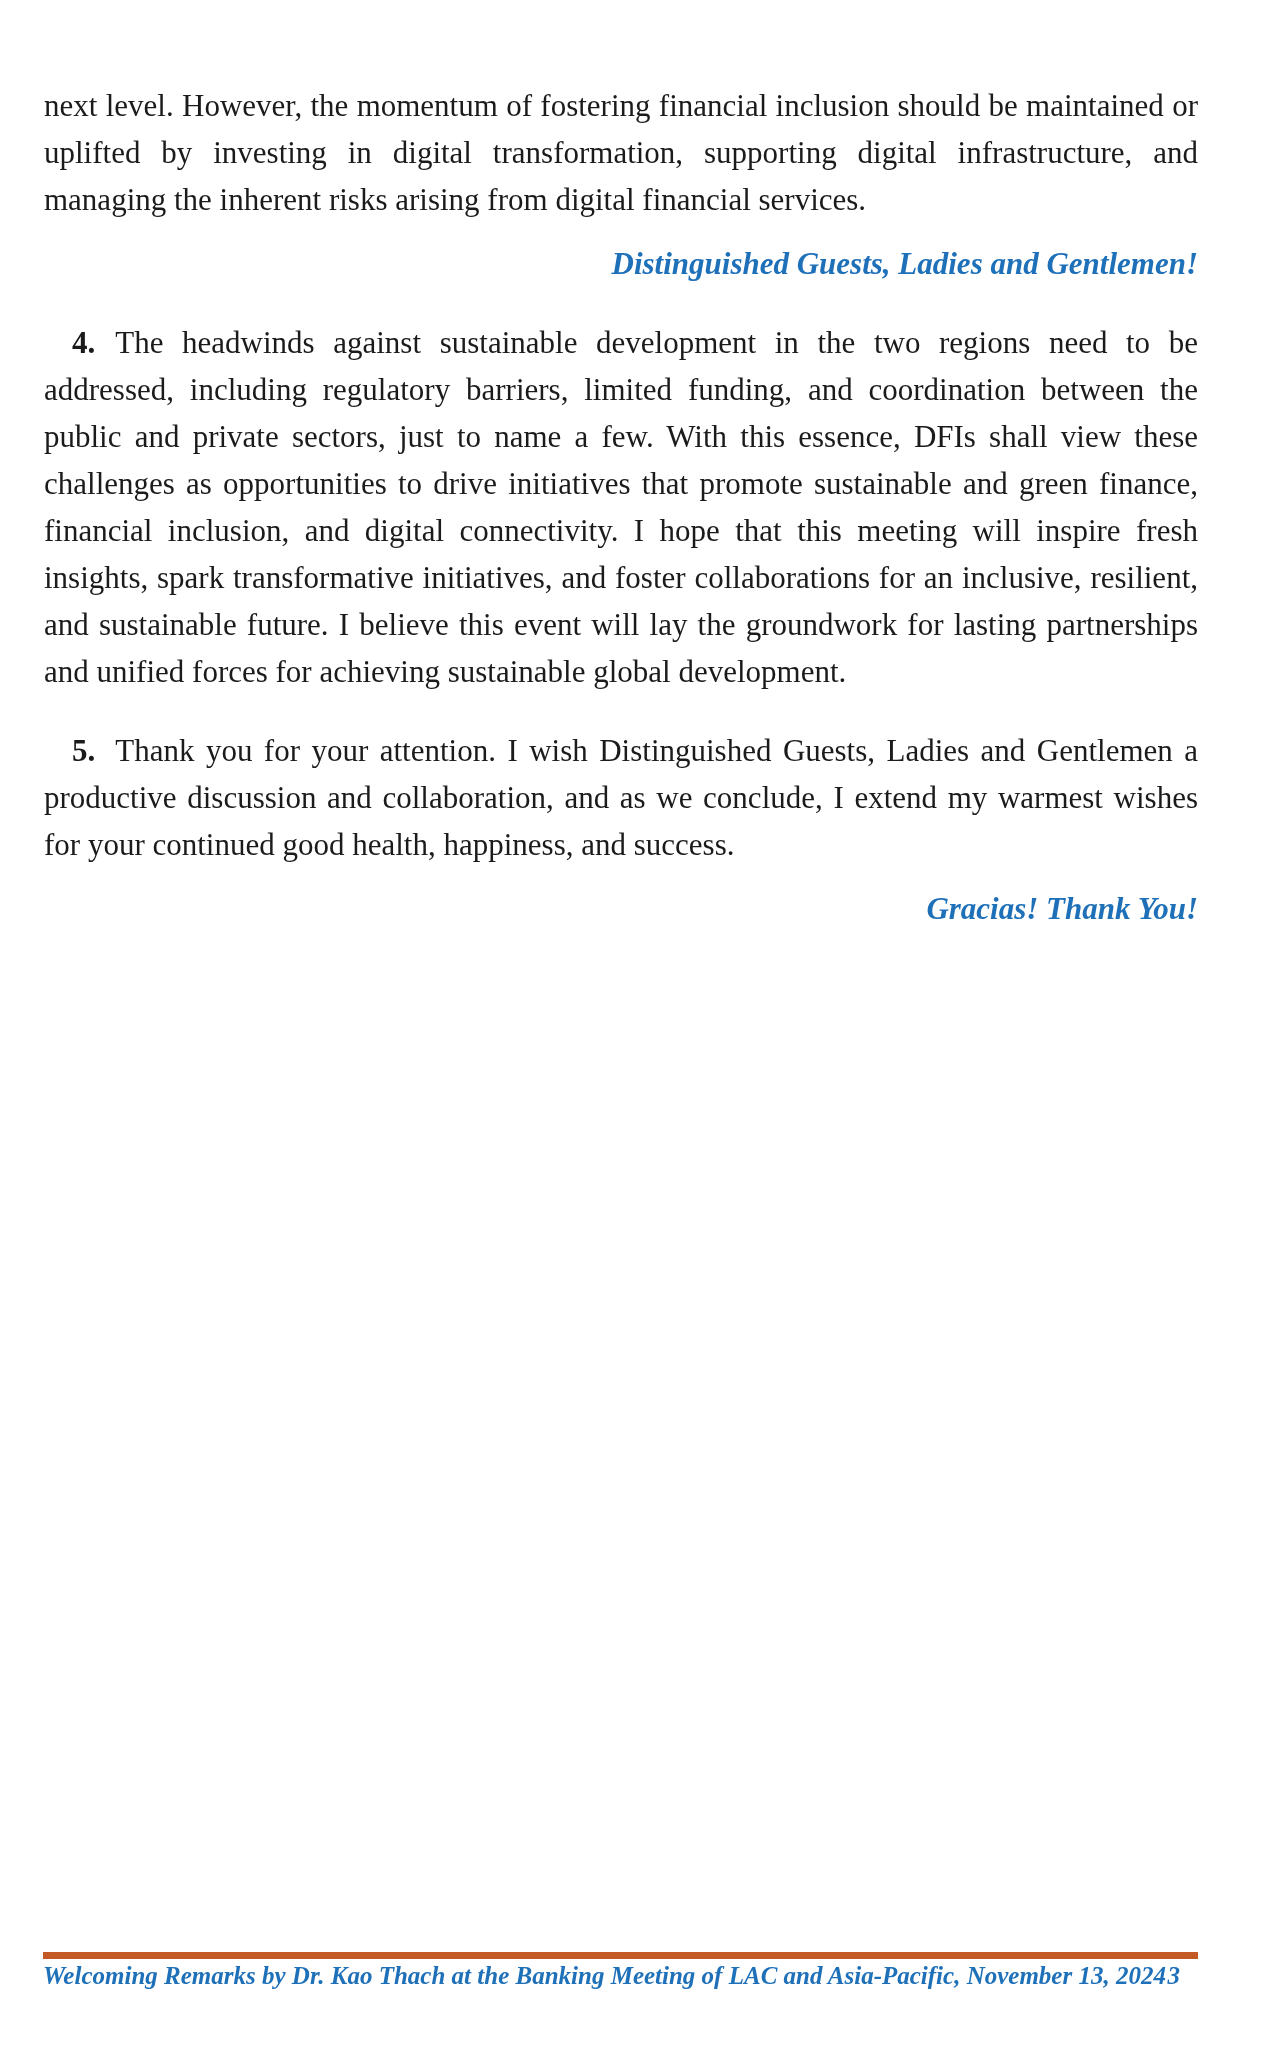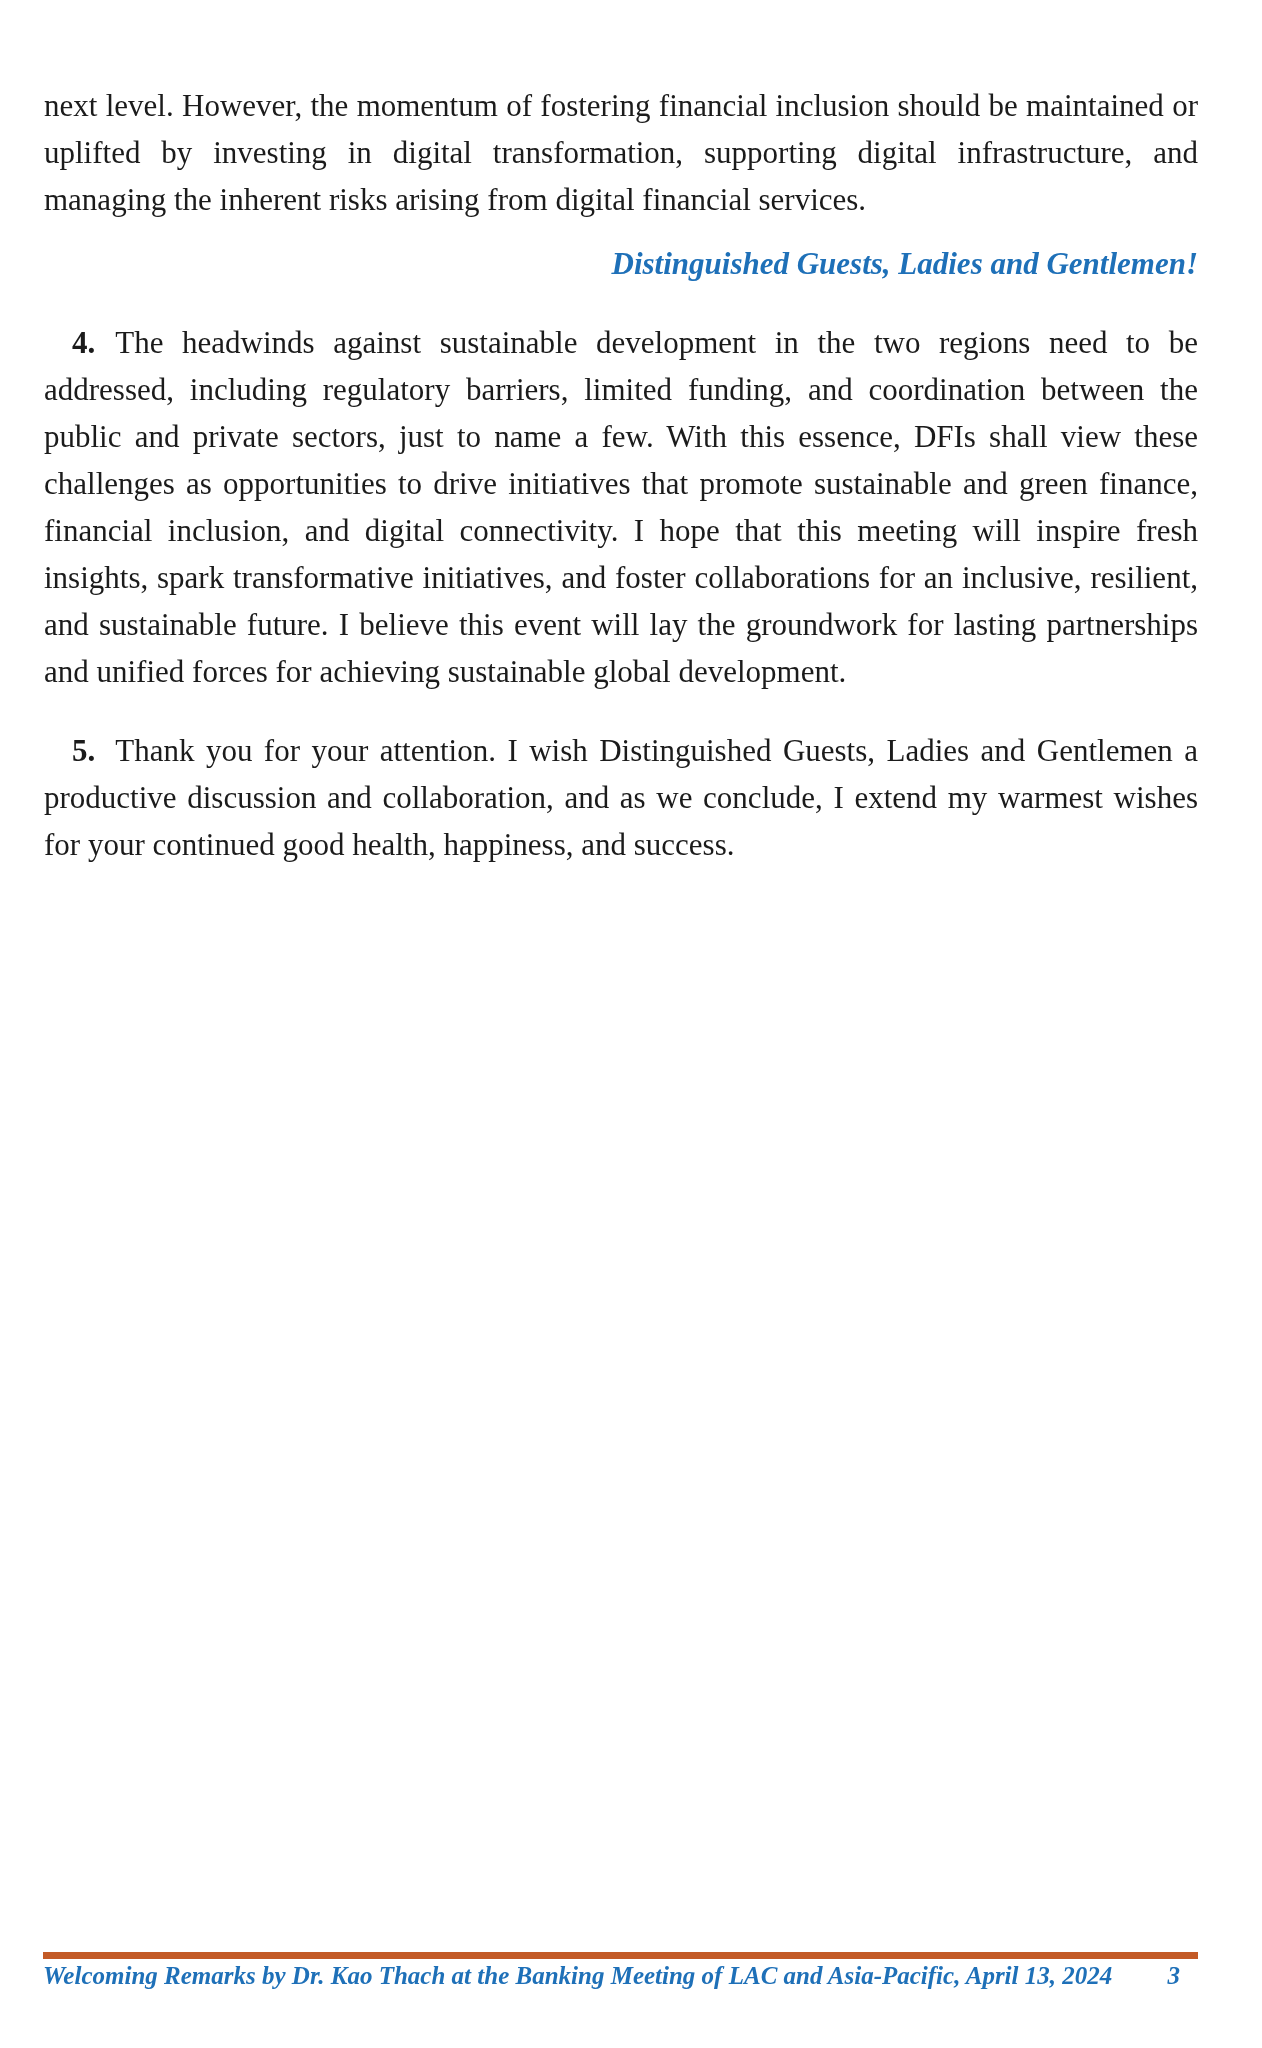--- a/index.html
+++ b/index.html
@@ -92,24 +92,25 @@
     <p class="para heading">Distinguished Guests, Ladies and Gentlemen!</p>
 
     <p class="para numbered">
       <span class="num">4.</span><span>The headwinds against sustainable development in the two regions need to be addressed, including regulatory barriers, limited funding, and coordination between the public and private sectors, just to name a few. With this essence, DFIs shall view these challenges as opportunities to drive initiatives that promote sustainable and green finance, financial inclusion, and digital connectivity. I hope that this meeting will inspire fresh insights, spark transformative initiatives, and foster collaborations for an inclusive, resilient, and sustainable future. I believe this event will lay the groundwork for lasting partnerships and unified forces for achieving sustainable global development.</span>
     </p>
 
     <p class="para numbered">
       <span class="num">5.</span><span>Thank you for your attention. I wish Distinguished Guests, Ladies and Gentlemen a productive discussion and collaboration, and as we conclude, I extend my warmest wishes for your continued good health, happiness, and success.</span>
     </p>
 
+    <p class="para closing">Gracias! Thank You!</p>
 
   </div>
 
   <div class="footer">
     <div class="footer-rule"></div>
     <div class="footer-row">
-      <span class="footer-text">Welcoming Remarks by Dr. Kao Thach at the Banking Meeting of LAC and Asia-Pacific, April 13, 2024</span>
+      <span class="footer-text">Welcoming Remarks by Dr. Kao Thach at the Banking Meeting of LAC and Asia-Pacific, November 13, 2024</span>
       <span class="footer-page">3</span>
     </div>
   </div>
 
 </div>
 
 </body></html>

